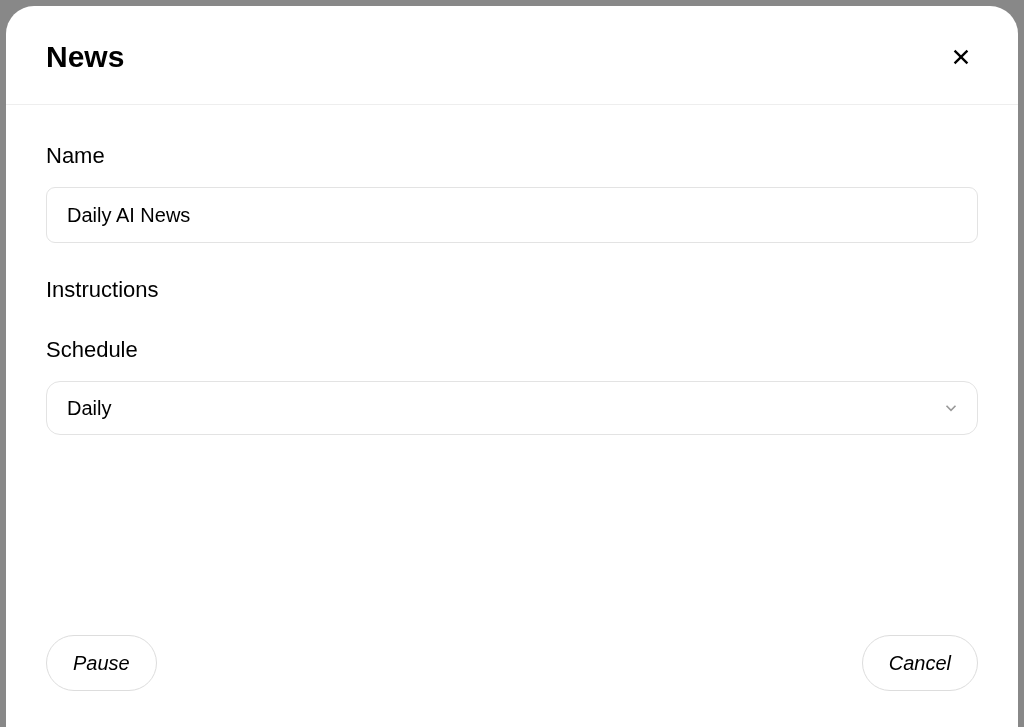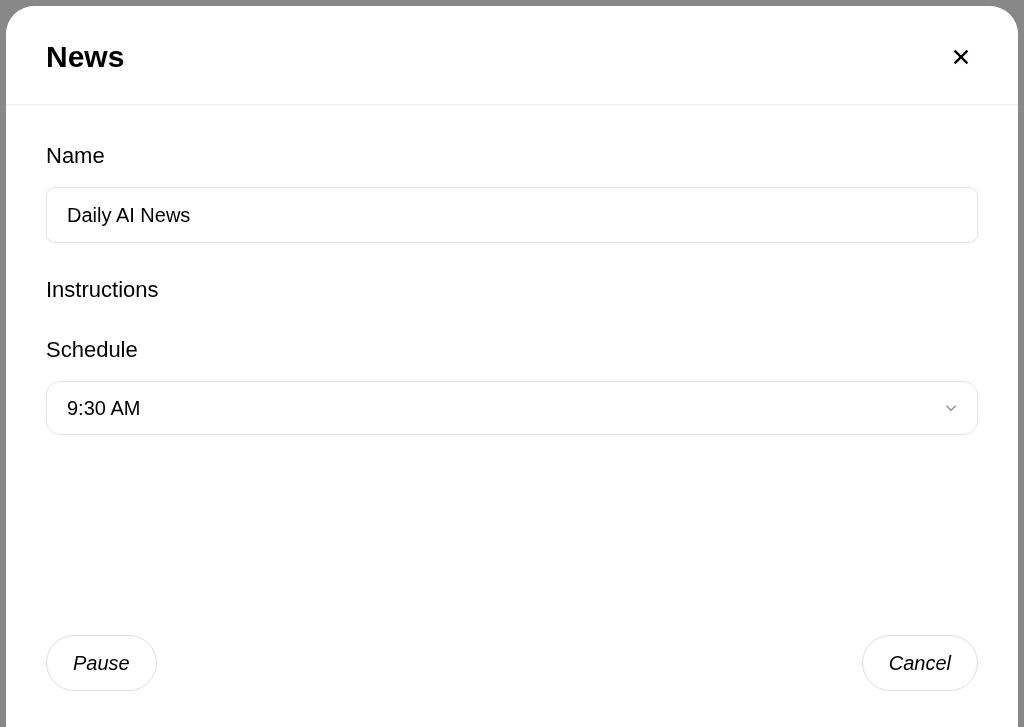--- a/index.html
+++ b/index.html
@@ -187,21 +187,21 @@
     </div>
 
     <div class="field-group">
       <label class="field-label">Instructions</label>
     </div>
 
     <div class="field-group">
       <label class="field-label">Schedule</label>
       <div class="schedule-row">
         <div class="select-wrap">
-          <button class="select-input">9:30 AM</button>
+          <button class="select-input">Daily</button>
           <svg class="chevron" viewBox="0 0 24 24">
             <polyline points="6 9 12 15 18 9"></polyline>
           </svg>
         </div>
       </div>
     </div>
 
   </div>
 
   <div class="modal-footer">

